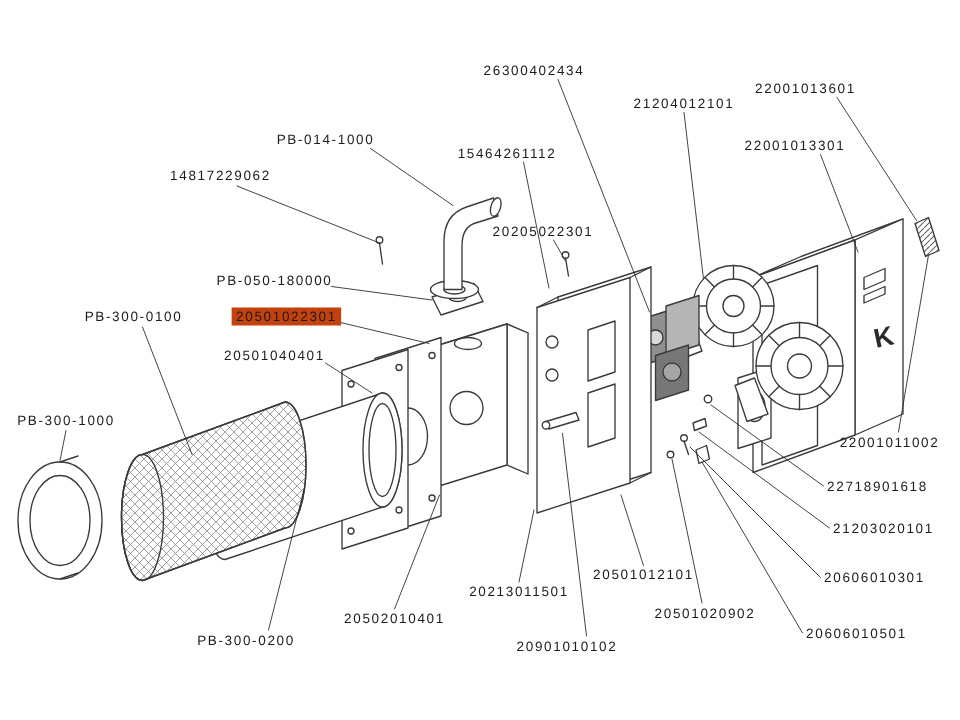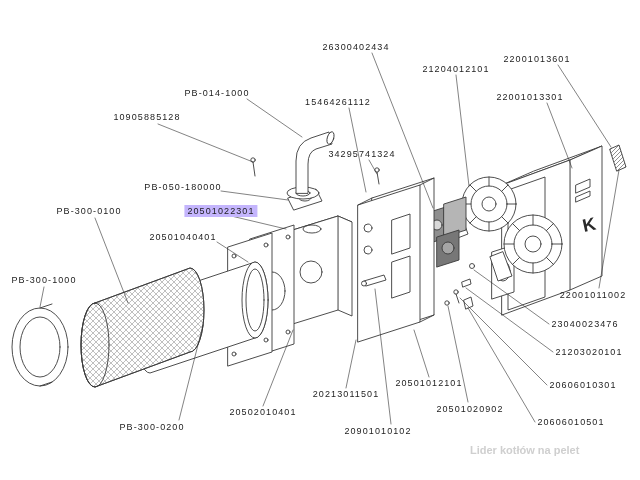--- a/index.html
+++ b/index.html
@@ -5,21 +5,21 @@
   * { margin:0; padding:0; box-sizing:border-box; }
   html,body { width:640px; height:480px; background:#ffffff; overflow:hidden;
               font-family:"Liberation Sans", sans-serif; }
   .stage { position:relative; width:640px; height:480px; background:#ffffff; }
   svg.diagram { position:absolute; left:0; top:0; }
   .part-label {
     position:absolute; transform:translate(-50%,-50%);
     font-size:9px; letter-spacing:1.1px; color:#1c1c1c; white-space:nowrap;
     font-family:"Liberation Sans", sans-serif; z-index:3;
   }
-  .part-label.hl { background:#c4b5fd; padding:1px 3px;margin-left:30px; }
+  .part-label.hl { background:#c2410c; padding:1px 3px; }
   .wm-brand {
     position:absolute; left:424px; top:412px; z-index:2;
     font-size:28px; font-weight:bold; letter-spacing:1px; color:#d2d2d2;
     font-family:"Liberation Sans", sans-serif;
   }
   .wm-tag {
     position:absolute; left:470px; top:444px; z-index:2;
     font-size:11px; font-weight:bold; color:#cfcfcf;
     font-family:"Liberation Sans", sans-serif;
   }
@@ -173,40 +173,39 @@
         <line x1="40" y1="308" x2="52" y2="304"></line>
         <line x1="40" y1="386" x2="52" y2="382"></line>
       </g>
 
       <g stroke="#2f2f2f" stroke-width="0.6" fill="none">
         <path d="M372 53L433 208M456 75L469 186M558 65L611 147M547 103L572 168M247 99L302 137M349 108L366 192M158 124L253 162M369 160L377 174M221 191L288 200M95 218L128 303M227 215L286 229M217 242L248 262M44 287L40 307M599 288L619 170M549 324L474 270M553 352L466 288M547 385L460 298M535 422L468 308M468 402L448 306M429 377L414 330M346 388L356 340M391 424L375 289M263 406L293 330M179 420L203 325"></path>
       </g>
     </g>
   </svg>
 
-  <div class="wm-tag">Lider kotłów na pelet</div>
 
   <div class="part-label" style="left:356px;top:47px">26300402434</div>
   <div class="part-label" style="left:456px;top:69px">21204012101</div>
   <div class="part-label" style="left:537px;top:59px">22001013601</div>
   <div class="part-label" style="left:530px;top:97px">22001013301</div>
   <div class="part-label" style="left:217px;top:93px">PB-014-1000</div>
   <div class="part-label" style="left:338px;top:102px">15464261112</div>
-  <div class="part-label" style="left:147px;top:117px">10905885128</div>
-  <div class="part-label" style="left:362px;top:154px">34295741324</div>
+  <div class="part-label" style="left:147px;top:117px">14817229062</div>
+  <div class="part-label" style="left:362px;top:154px">20205022301</div>
   <div class="part-label" style="left:183px;top:187px">PB-050-180000</div>
   <div class="part-label" style="left:89px;top:211px">PB-300-0100</div>
   <div class="part-label hl" style="left:191px;top:211px">20501022301</div>
   <div class="part-label" style="left:183px;top:237px">20501040401</div>
   <div class="part-label" style="left:44px;top:280px">PB-300-1000</div>
   <div class="part-label" style="left:593px;top:295px">22001011002</div>
-  <div class="part-label" style="left:585px;top:324px">23040023476</div>
+  <div class="part-label" style="left:585px;top:324px">22718901618</div>
   <div class="part-label" style="left:589px;top:352px">21203020101</div>
   <div class="part-label" style="left:583px;top:385px">20606010301</div>
   <div class="part-label" style="left:571px;top:422px">20606010501</div>
   <div class="part-label" style="left:470px;top:409px">20501020902</div>
   <div class="part-label" style="left:429px;top:383px">20501012101</div>
   <div class="part-label" style="left:346px;top:394px">20213011501</div>
   <div class="part-label" style="left:378px;top:431px">20901010102</div>
   <div class="part-label" style="left:263px;top:412px">20502010401</div>
-  <div class="part-label" style="left:152px;top:427px">PB-300-0200</div>
+  <div class="part-label" style="left:164px;top:427px">PB-300-0200</div>
 
 </div>
 
 </body></html>

